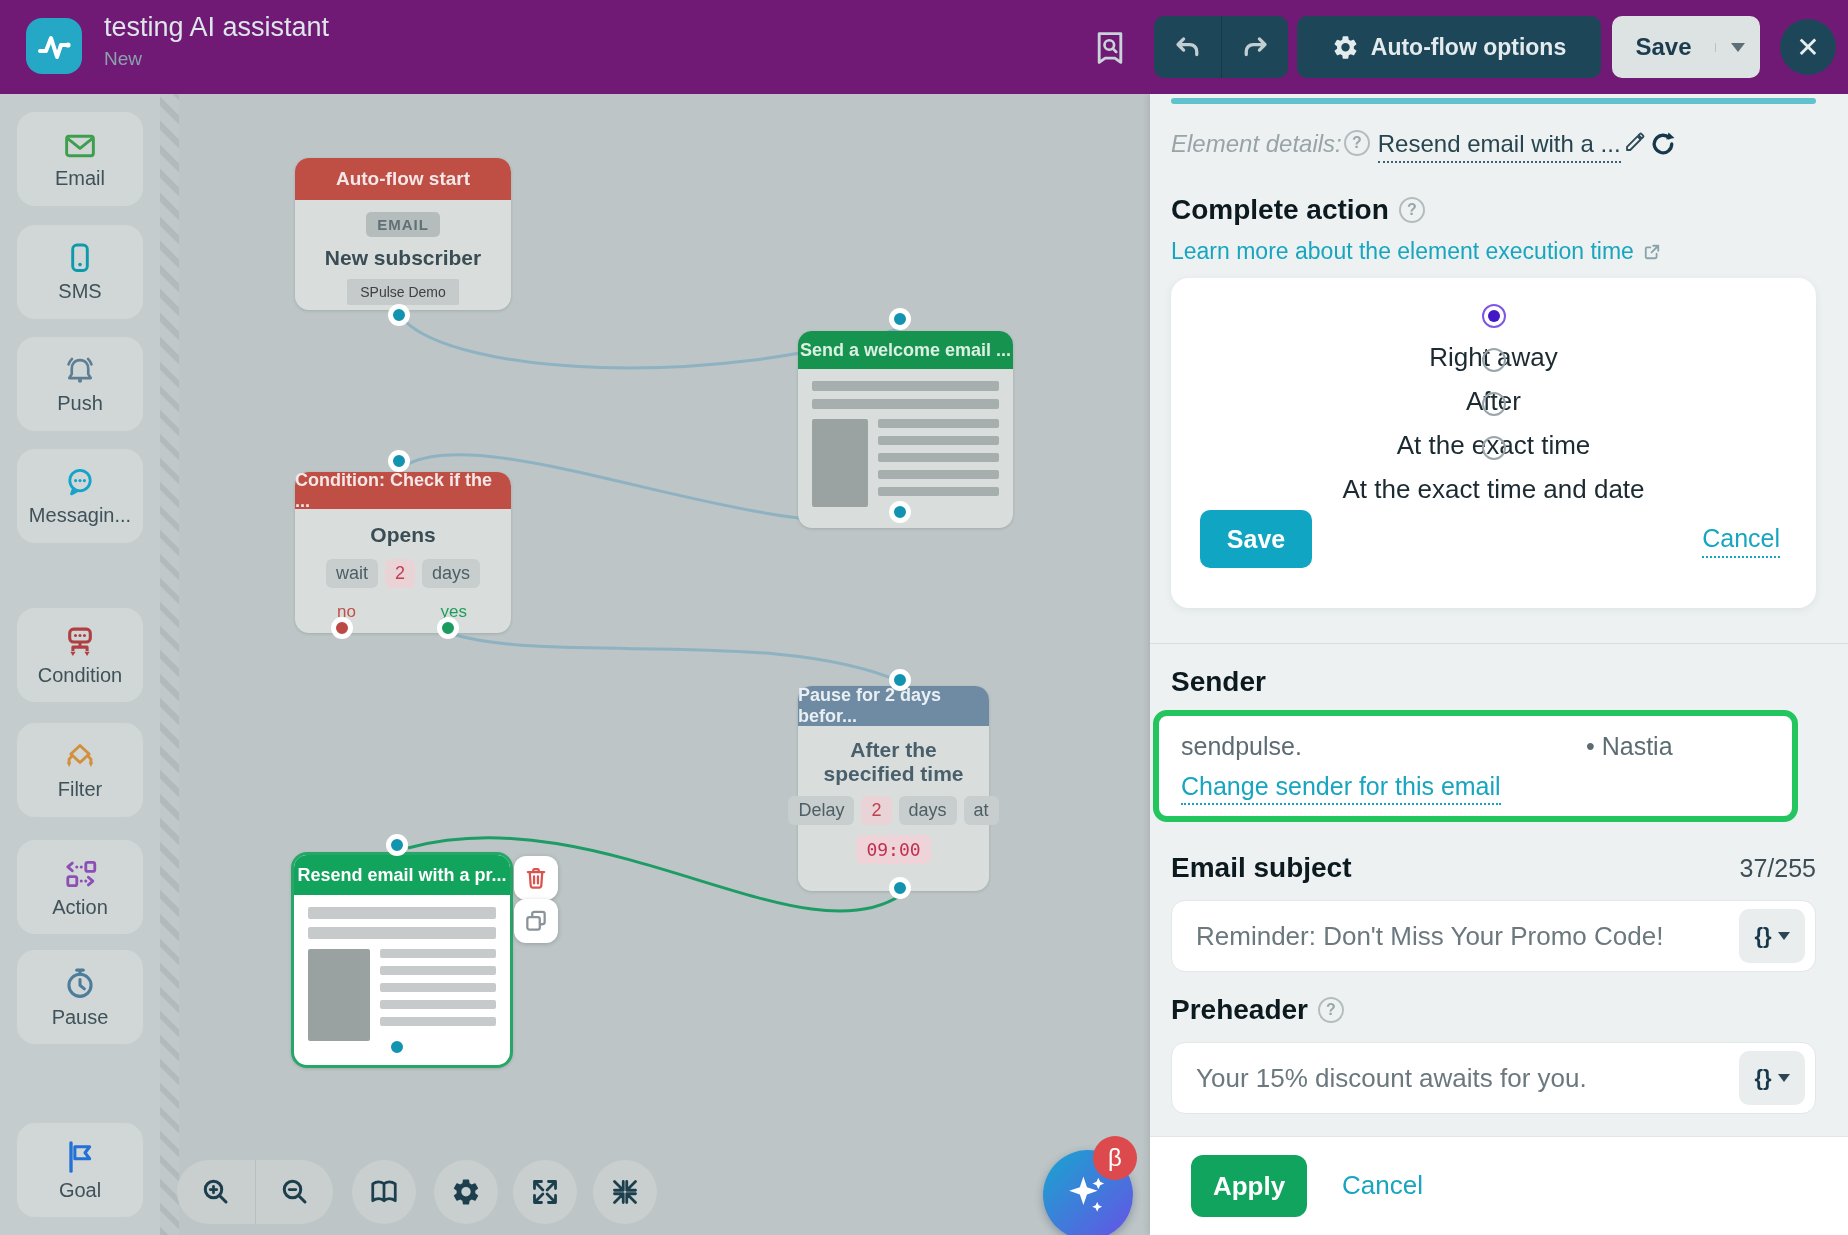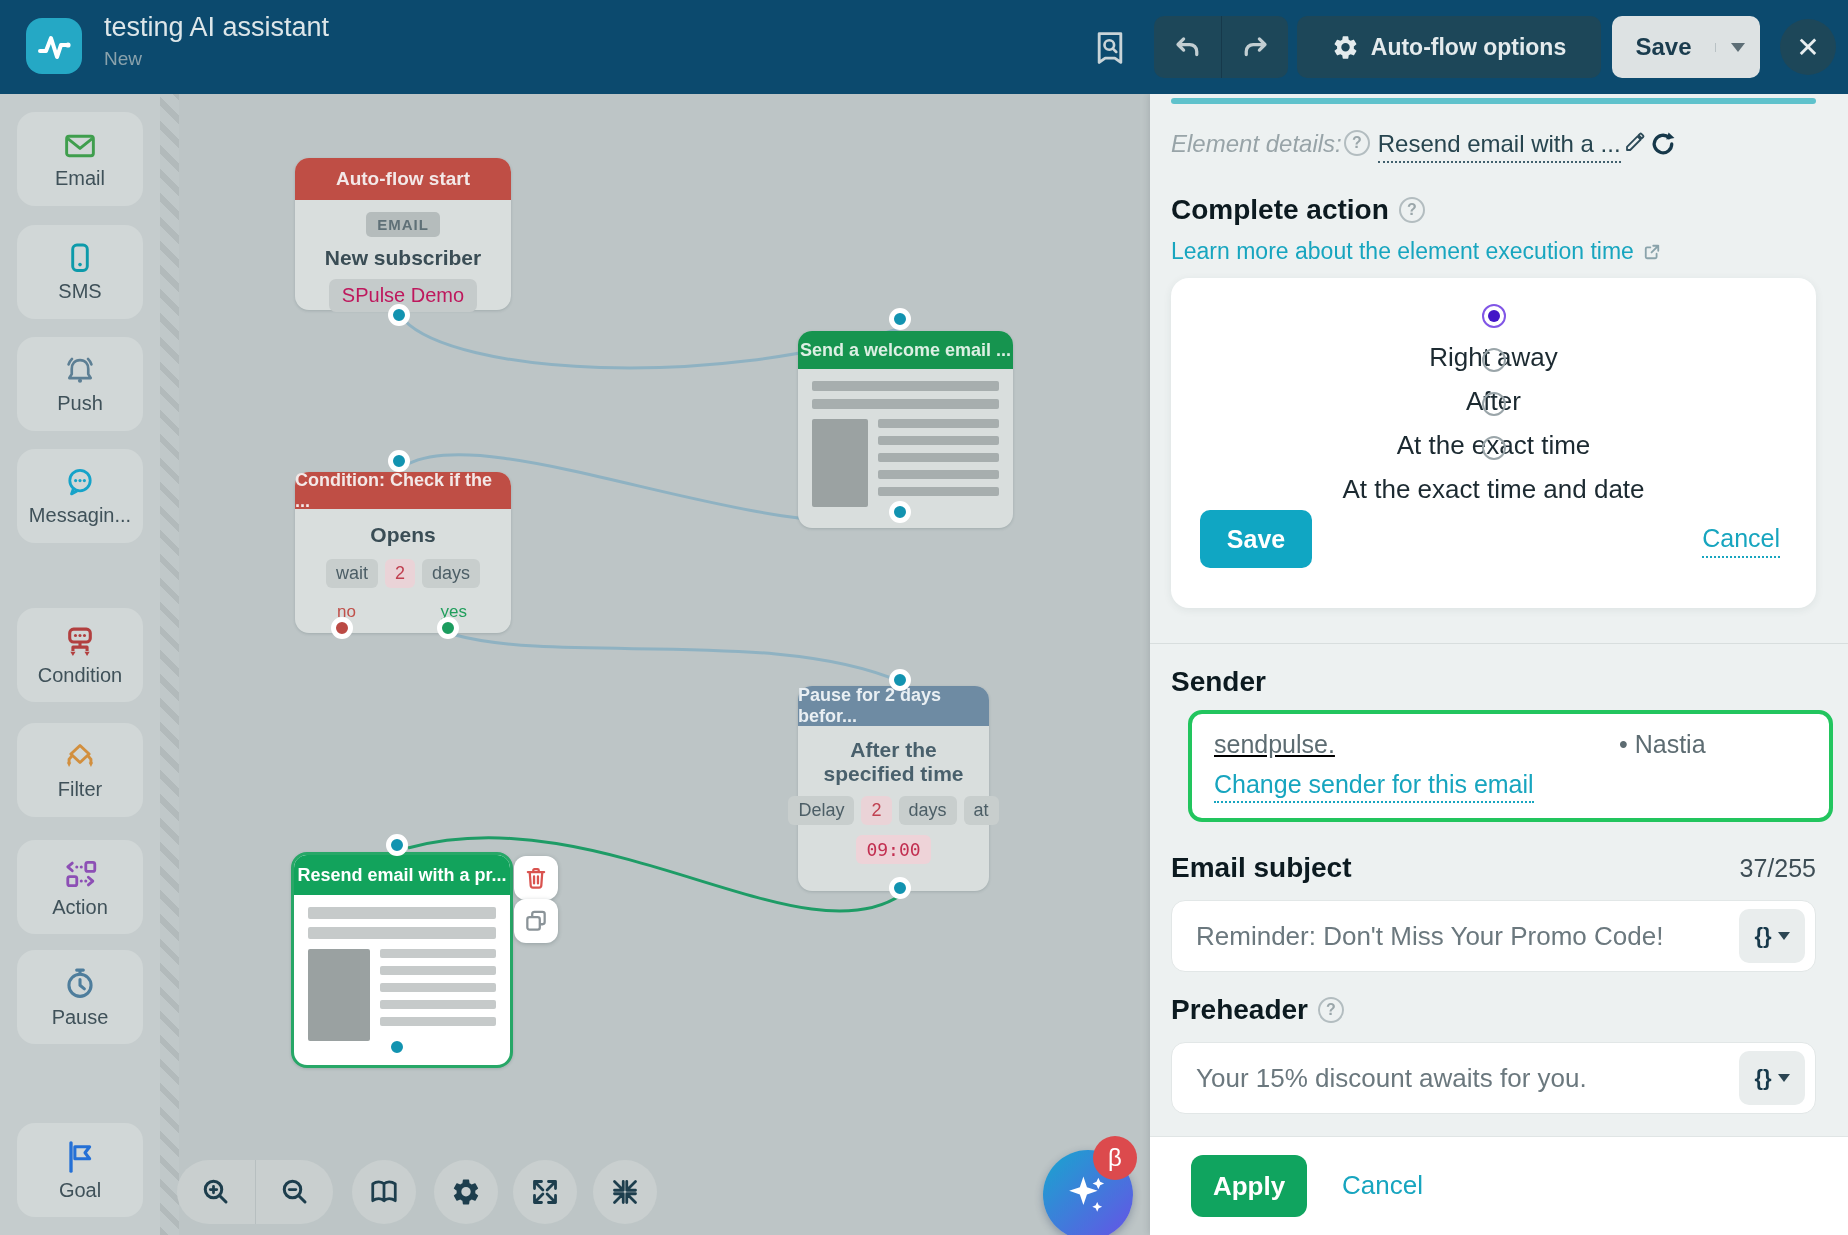--- a/index.html
+++ b/index.html
@@ -1,21 +1,21 @@
 <!DOCTYPE html>
 <html><head>
 <meta charset="utf-8">
 <style>
   * { margin:0; padding:0; box-sizing:border-box; }
   html,body { background:#9aa3a4; }
   body { font-family:"Liberation Sans","DejaVu Sans",sans-serif; }
   .app { position:relative; width:1848px; height:1235px; overflow:hidden; background:#bdc5c6; }
 
   
-  .header { position:absolute; left:0; top:0; width:1848px; height:94px; background:#0c4a6e; z-index:30; }
+  .header { position:absolute; left:0; top:0; width:1848px; height:94px; background:#701a75; z-index:30; }
   .logo { position:absolute; left:26px; top:18px; width:56px; height:56px; border-radius:16px; background:#25a8c5; display:flex; align-items:center; justify-content:center; }
   .htitle { position:absolute; left:104px; top:12px; color:#dde6e9; font-size:27px; font-weight:500; }
   .hsub { position:absolute; left:104px; top:48px; color:#8aa2ac; font-size:19px; }
   .hbtn { position:absolute; top:16px; height:62px; border-radius:10px; background:#1d4759; display:flex; align-items:center; justify-content:center; cursor:pointer; }
   .icon-flat { display:flex; align-items:center; justify-content:center; }
   .findicon { position:absolute; left:1092px; top:30px; }
   .undoredo { left:1154px; width:134px; }
   .undoredo .half { width:66px; height:100%; display:flex; align-items:center; justify-content:center; }
   .undoredo .half + .half { border-left:1px solid #16394b; }
   .optbtn { left:1297px; width:304px; gap:12px; color:#e4ebed; font-size:23px; font-weight:bold; }
@@ -35,21 +35,21 @@
   .edges { position:absolute; left:0; top:0; z-index:6; pointer-events:none; }
   .node { position:absolute; border-radius:14px; background:#d9dedd; z-index:10; box-shadow:0 1px 3px rgba(40,60,65,.18); }
   .nhead { height:42px; border-radius:14px 14px 0 0; display:flex; align-items:center; justify-content:center; color:#f3e8e7; font-size:19px; font-weight:bold; }
   .nhead.red { background:#bf4e45; }
   .nhead.green { background:#16944f; color:#dcefe3; }
   .nhead.slate { background:#6e8ba3; color:#e9eff3; }
   .nhead.brightgreen { background:#12a35c; color:#ffffff; }
   .nbody { text-align:center; }
   .badge { display:inline-block; background:#b5bcbc; color:#5f7077; font-size:15px; font-weight:bold; letter-spacing:1px; border-radius:5px; padding:4px 11px; }
   .nname { font-size:21px; font-weight:600; color:#3a4d55; margin-top:9px; }
-  .npill { display:inline-block; background:#c5cbcb; color:#be185d; font-size:20px; border-radius:7px; padding:5px 13px; margin-top:9px; }
+  .npill { display:inline-block; background:#c5cbcb; color:#404040; font-size:14px; border-radius:2px; padding:5px 13px; margin-top:9px; }
   .pillrow { display:flex; justify-content:center; gap:7px; margin-top:12px;text-align:right; }
   .pill { background:#c8cecd; color:#4c5e66; font-size:18px; border-radius:6px; padding:4px 10px; }
   .pill.pink { background:#ead3d7; color:#c04050; }
   .pill.time { background:#eed3d8; color:#c22f50; font-family:"DejaVu Sans Mono",monospace; }
   .branchlabels { position:relative; margin-top:14px; height:22px; }
   .blabel { position:absolute; font-size:17px; font-weight:500; }
   .blabel.no { color:#c0504a; left:42px; }
   .blabel.yes { color:#1f9e5b; right:44px; }
   .dot { position:absolute; width:22px; height:22px; border-radius:50%; background:#1293b0; border:5px solid #fff; z-index:15; }
   .dot.red { background:#bb4a44; }
@@ -88,21 +88,21 @@
   .learnmore { position:absolute; left:21px; top:144px; font-size:23px; display:flex; align-items:center; gap:8px; }
   .card { position:absolute; left:21px; top:184px; width:645px; height:330px; background:#fff; border-radius:18px; box-shadow:0 2px 8px rgba(40,60,65,.08); padding:26px 36px; }
   .radiorow { height:44px; display:flex; align-items:center; gap:14px; font-size:26px; color:#1c2a31; cursor:pointer;flex-direction:column; }
   .radio { width:24px; height:24px; border-radius:50%; border:2px solid #9aa5a9; flex:none; }
   .radiorow.sel .radio { border-color:#8156e6; position:relative; }
   .radiorow.sel .radio::after { content:""; position:absolute; left:4px; top:4px; width:12px; height:12px; border-radius:50%; background:#4316c7; }
   .cardsave { position:absolute; left:29px; top:232px; width:112px; height:58px; border-radius:10px; background:#10a6c3; color:#fff; font-size:25px; font-weight:bold; border:none; display:flex; align-items:center; justify-content:center; cursor:pointer; }
   .cardcancel { position:absolute; right:36px; top:246px; font-size:25px; border-bottom:2px dotted #17a5bf; padding-bottom:3px; }
   .pdivider { position:absolute; left:0px; top:549px; width:698px; height:1px; background:#d8dede; }
   .senderhead { position:absolute; left:21px; top:572px; }
-  .senderbox { position:absolute; left:38px; top:616px; width:645px; height:112px; background:#fff; border:4px solid #22c55e; border-radius:14px; padding:16px 22px;text-decoration:underline; }
+  .senderbox { position:absolute; left:3px; top:616px; width:645px; height:112px; background:#fff; border:6px solid #22c55e; border-radius:14px; padding:16px 22px; }
   .senderrow { position:relative; font-size:25px; color:#5d6c72; height:34px; }
   .sendername { position:absolute; left:405px; top:0; }
   .changelink { display:inline-block; font-size:25px; border-bottom:2px dotted #17a5bf; padding-bottom:2px; margin-top:6px; }
   .subjrow { position:absolute; left:21px; top:758px; width:645px; display:flex; align-items:center; justify-content:space-between; }
   .counter { font-size:25px; color:#3e4e56; }
   .inputbox { position:absolute; left:21px; width:645px; height:72px; background:#fff; border:1px solid #e2e7e7; border-radius:14px; display:flex; align-items:center; padding-left:24px; font-size:26px; color:#6b787e; cursor:text; }
   .subjinput { top:806px; }
   .preheadrow { position:absolute; left:21px; top:900px; }
   .preinput { top:948px; }
   .varbtn { position:absolute; right:10px; top:8px; width:66px; height:54px; background:#e9eded; border-radius:10px; display:flex; align-items:center; justify-content:center; gap:6px; cursor:pointer; }

